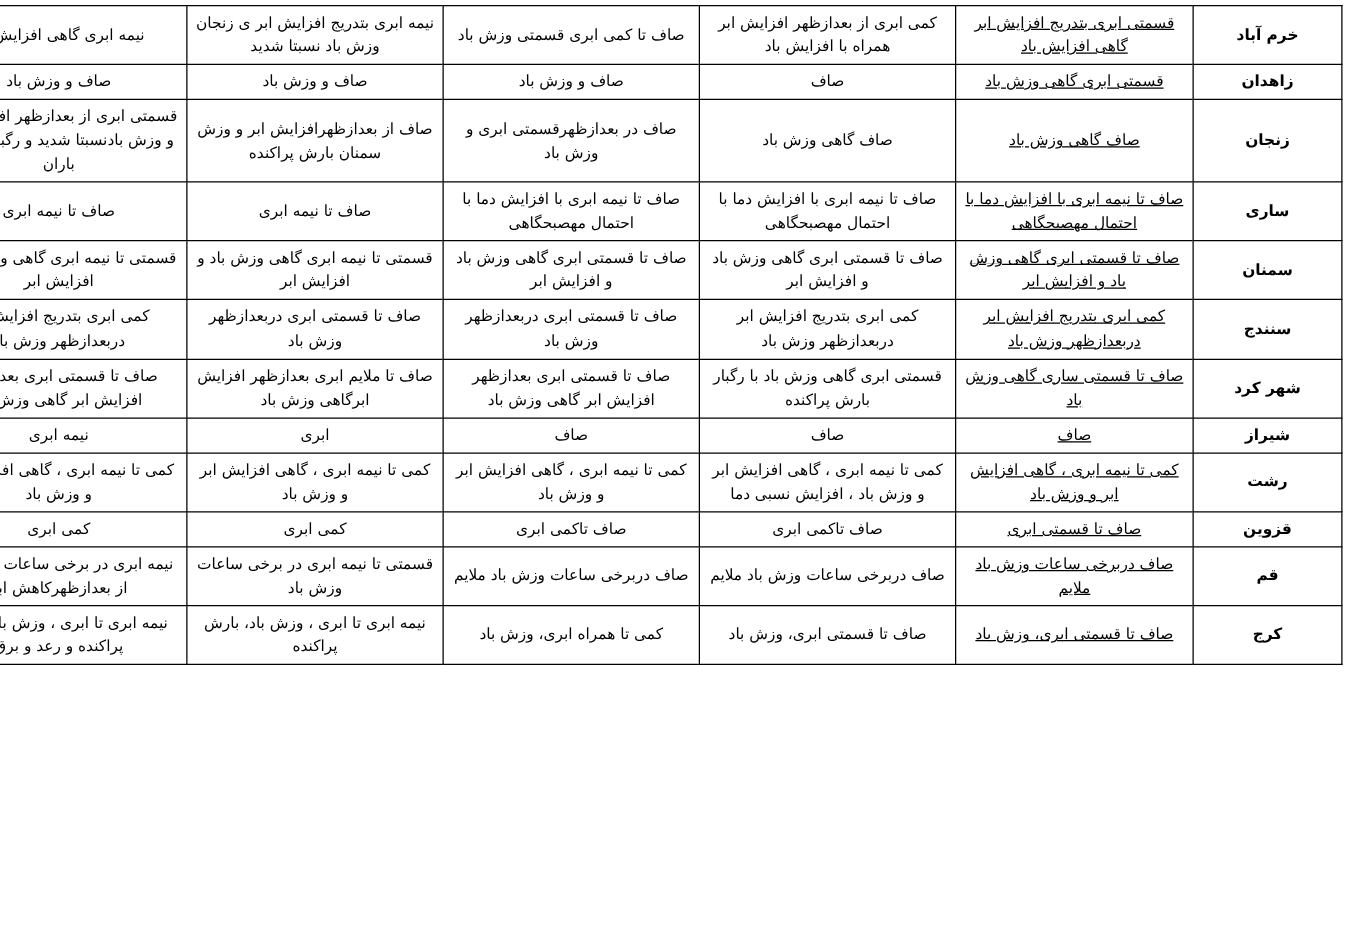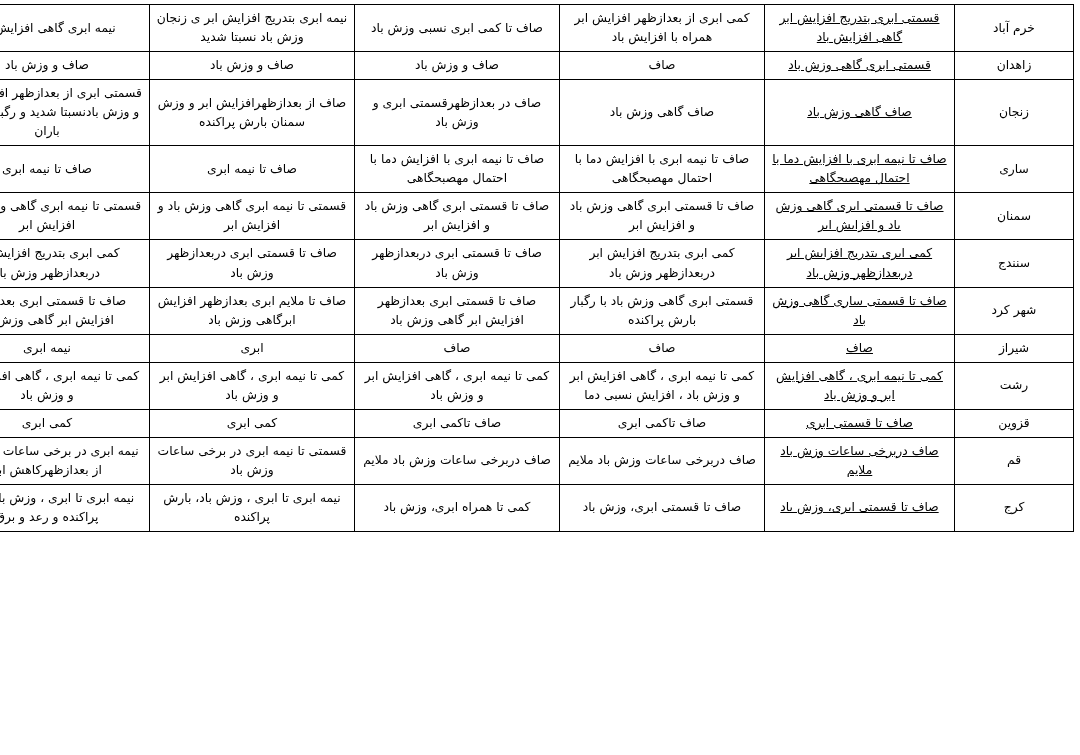--- a/index.html
+++ b/index.html
@@ -32,42 +32,42 @@
     vertical-align: middle;
     font-size: 12.3px;
     line-height: 1.55;
     color: #000000;
     word-wrap: break-word;
     overflow-wrap: break-word;
   }
   td.city {
     width: 106px;
     font-size: 13px;
-    font-weight: normal;
+    font-weight: bold;
     white-space: nowrap;
   }
   td.day {
     width: 192px;
   }
   td.day-wide {
     width: 177px;
     text-decoration: underline;
   }
 </style>
 </head>
 <body>
 
 <div class="sheet">
   <table class="weather">
     <tbody>
       <tr>
         <td class="city">خرم آباد</td>
         <td class="day-wide">قسمتی ابری بتدریج افزایش ابر گاهی افزایش باد</td>
         <td class="day">کمی ابری از بعدازظهر افزایش ابر همراه با افزایش باد</td>
-        <td class="day">صاف تا کمی ابری نسبی وزش باد</td>
+        <td class="day">صاف تا کمی ابری قسمتی وزش باد</td>
         <td class="day">نیمه ابری بتدریج افزایش ابر ی زنجان وزش باد نسبتا شدید</td>
         <td class="day">نیمه ابری گاهی افزایش باد</td>
       </tr>
       <tr>
         <td class="city">زاهدان</td>
         <td class="day-wide">قسمتی ابری گاهی وزش باد</td>
         <td class="day">صاف</td>
         <td class="day">صاف و وزش باد</td>
         <td class="day">صاف و وزش باد</td>
         <td class="day">صاف و وزش باد</td>

